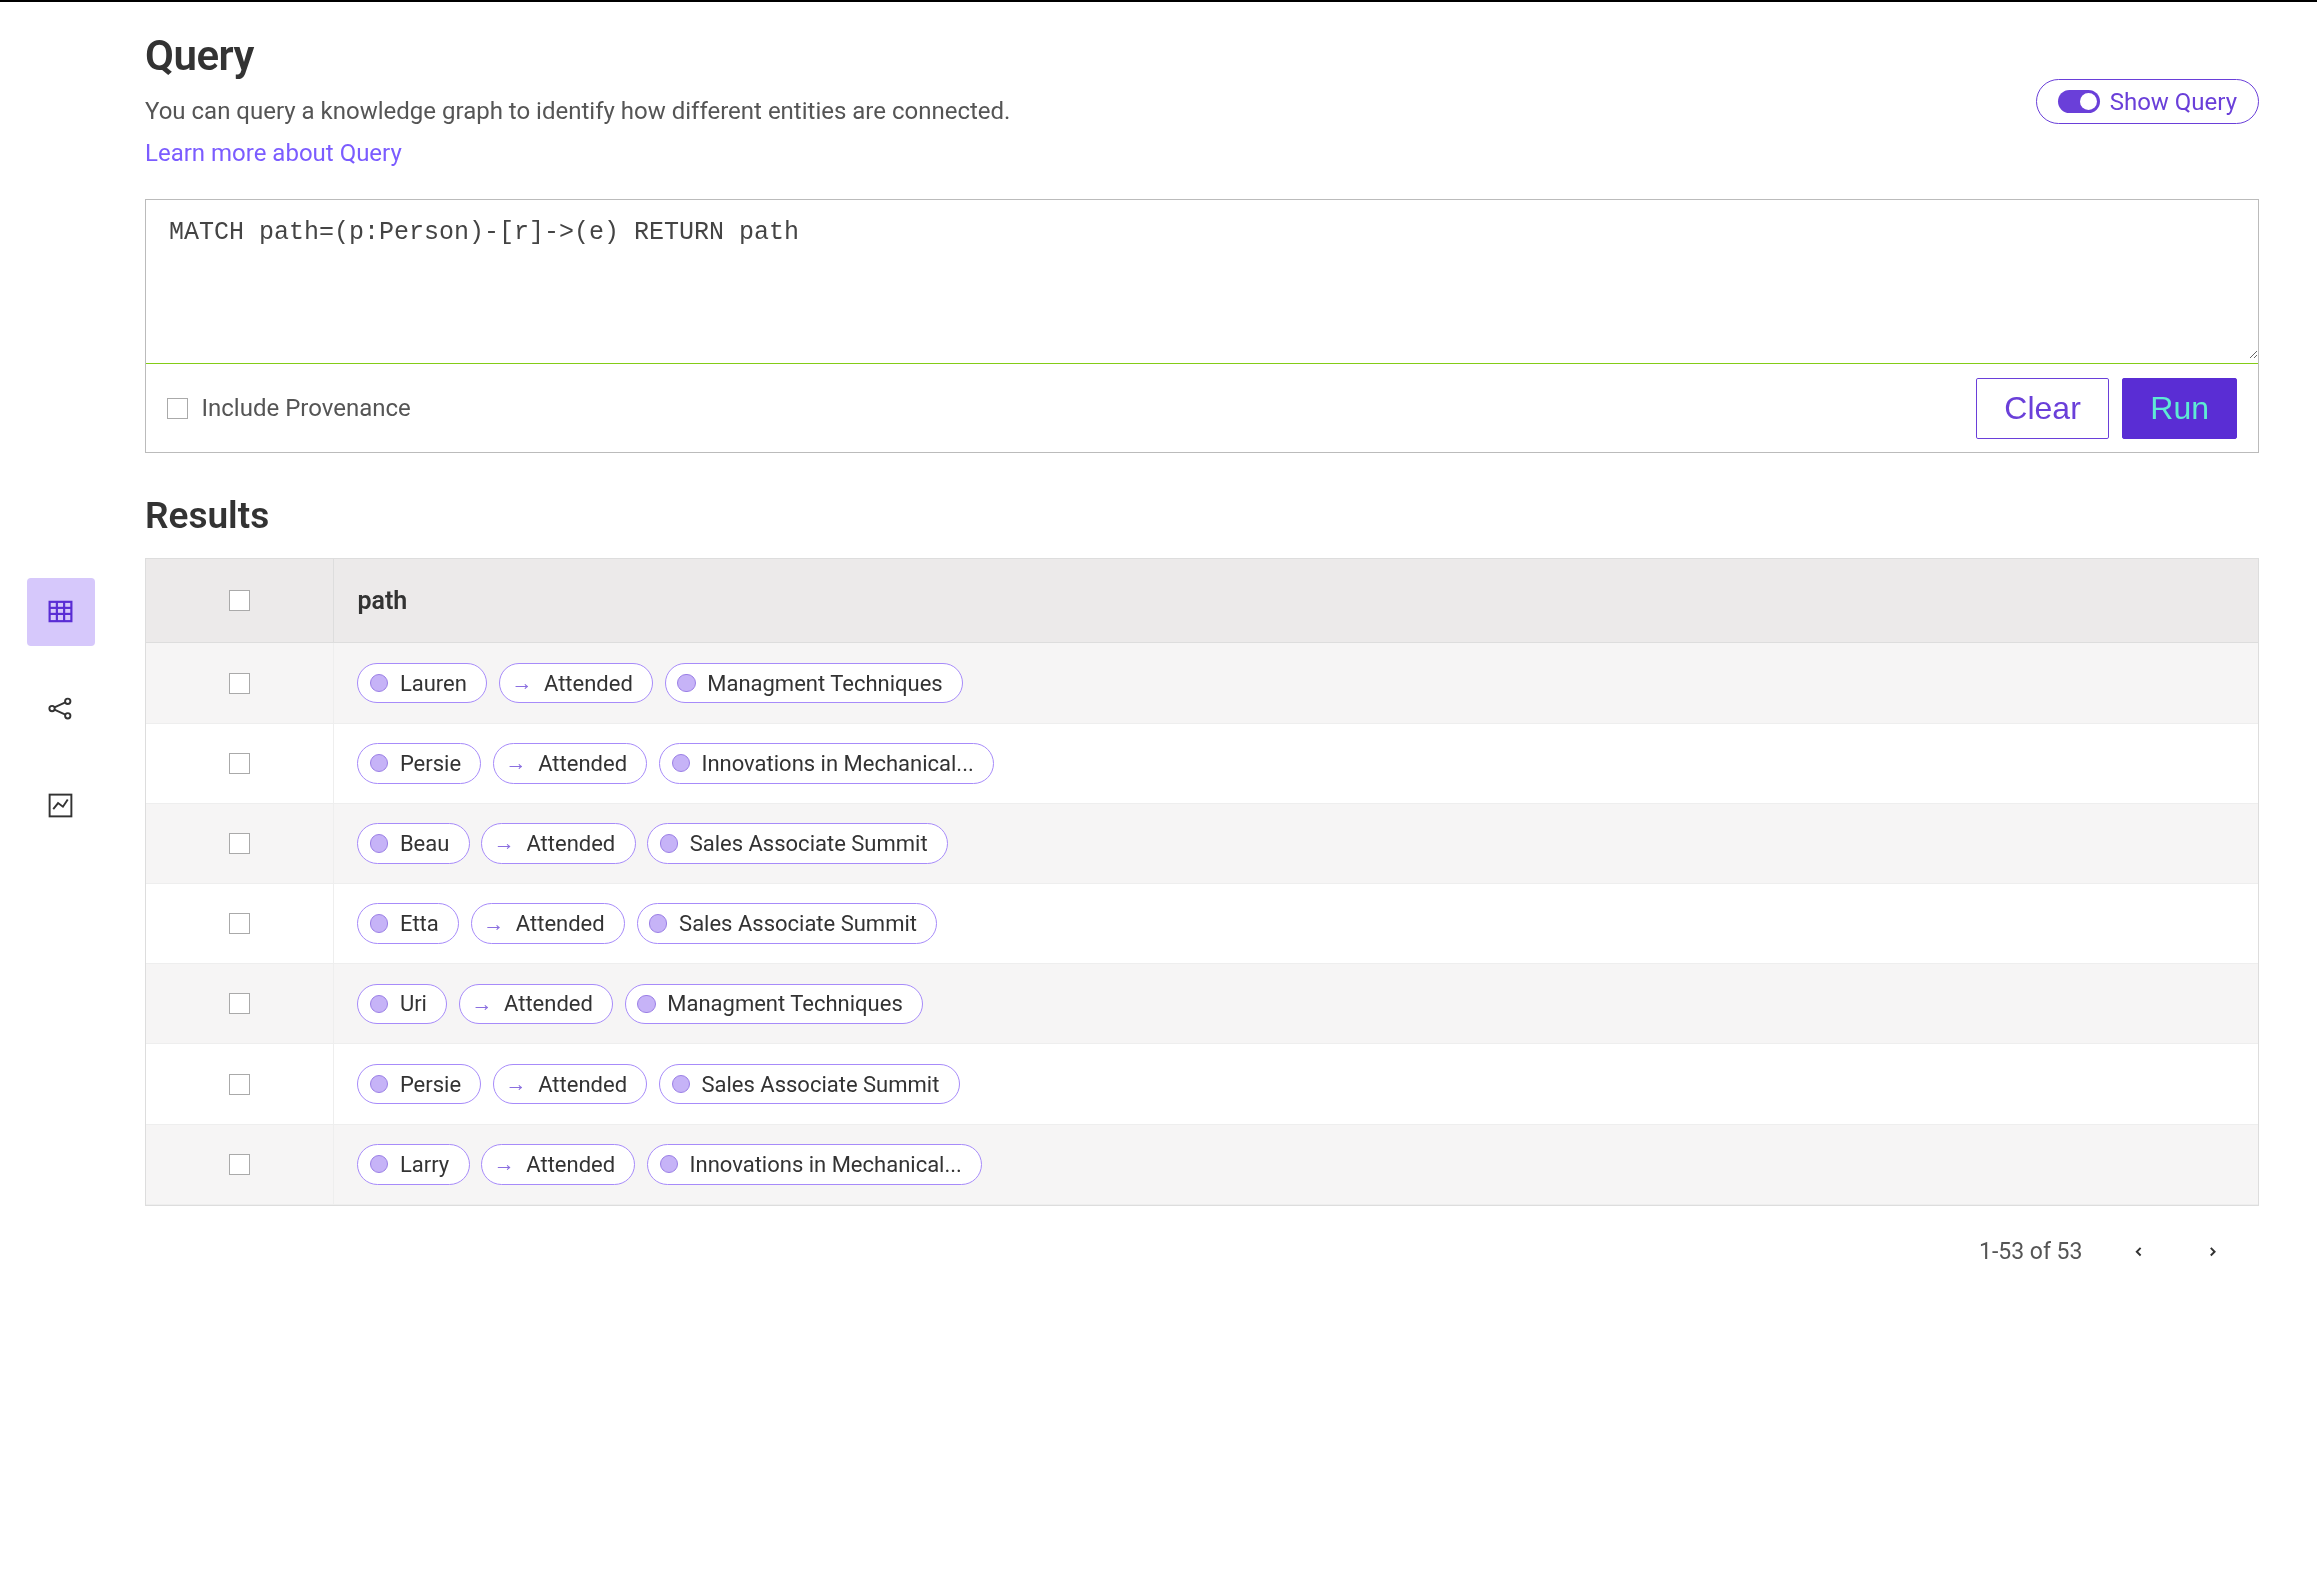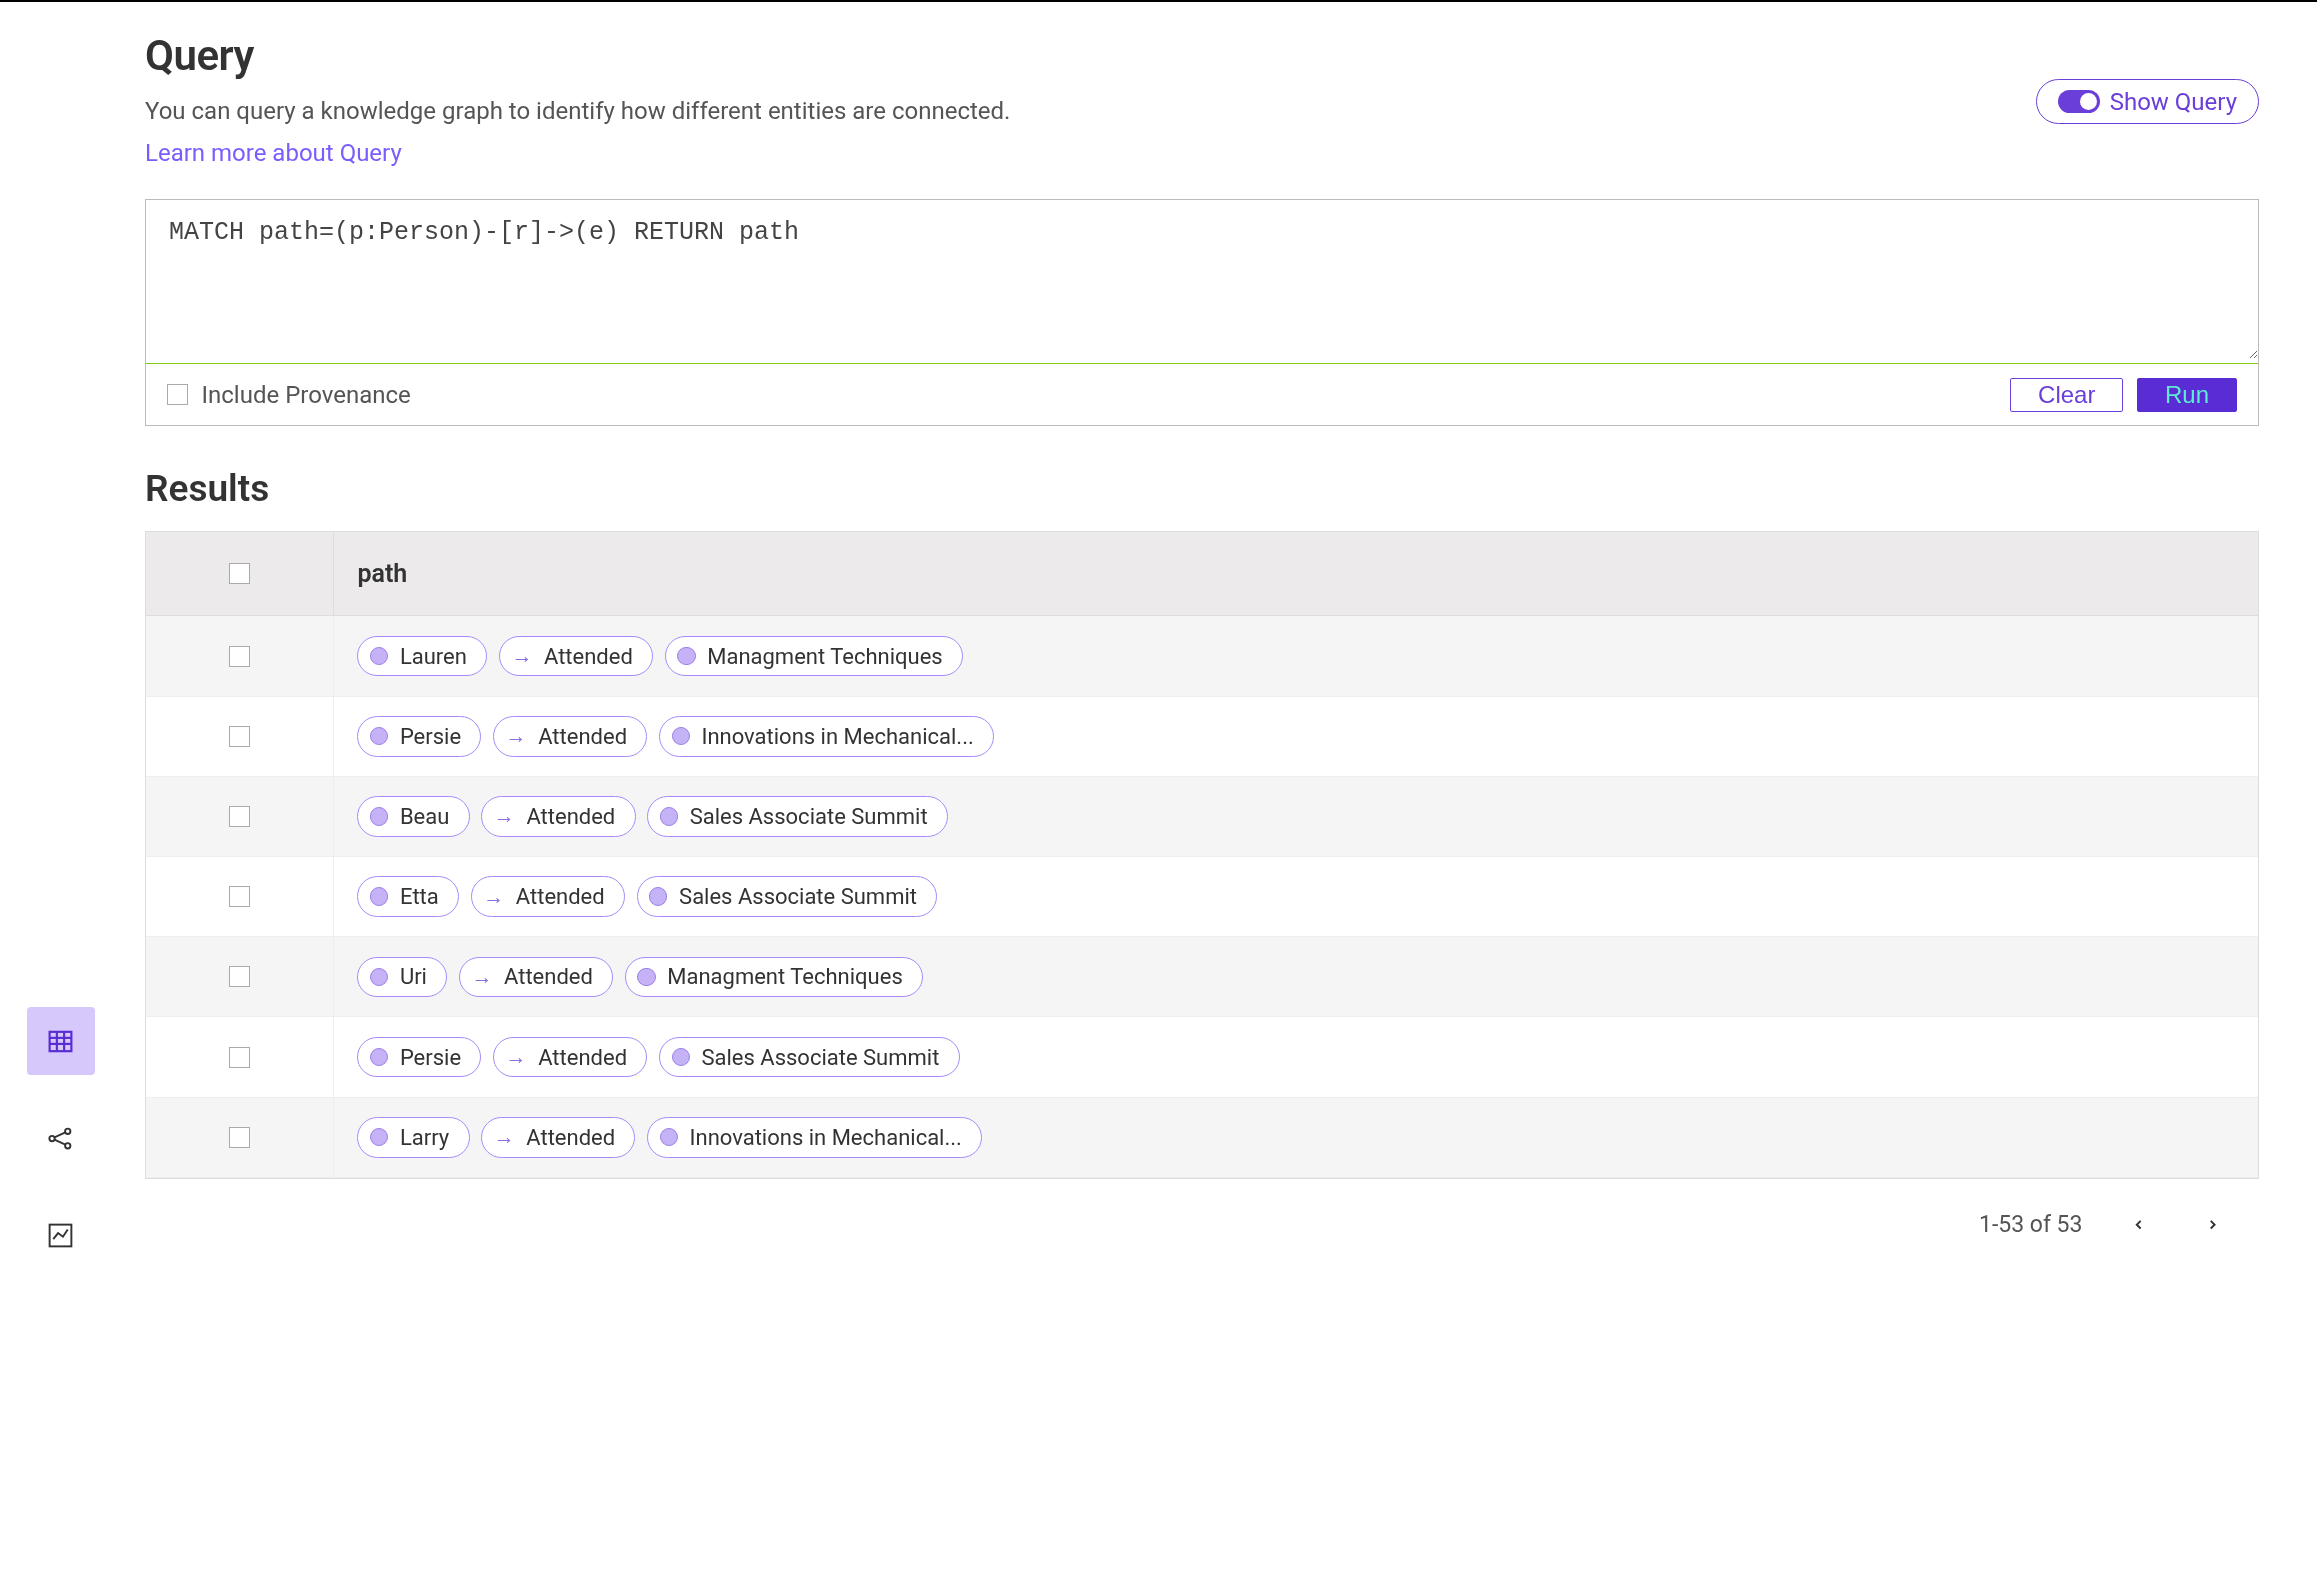--- a/index.html
+++ b/index.html
@@ -104,22 +104,22 @@
     }
     .checkbox {
       width: 21px;
       height: 21px;
       border: 1.9px solid #aaa;
       background: #fff;
       display: inline-block;
     }
     .footer-buttons { display: flex; gap: 13.5px; }
     .btn {
-      font-size: 24px;
-      padding: 2px 27px;
+      font-size: 32px;
+      padding: 11px 27px;
       border-radius: 1.9px;
       cursor: pointer;
     }
     .btn-clear {
       background: #fff;
       border: 1.9px solid #6a3fd9;
       color: #6a3fd9;
     }
     .btn-run {
       background: #5a2dd4;
@@ -129,21 +129,21 @@
     h2.results-title {
       font-size: 37px;
       font-weight: 600;
       color: #333;
       margin-top: 41px;
       margin-bottom: 21px;
     }
 
     .results-area {
       display: flex;
-      align-items: flex-end;
+      align-items: flex-start;
     }
     .view-tabs {
       width: 87px;
       display: flex;
       flex-direction: column;
       align-items: center;
       gap: 29px;
       padding-top: 19.3px;
       margin-left: 17.4px;
     }

